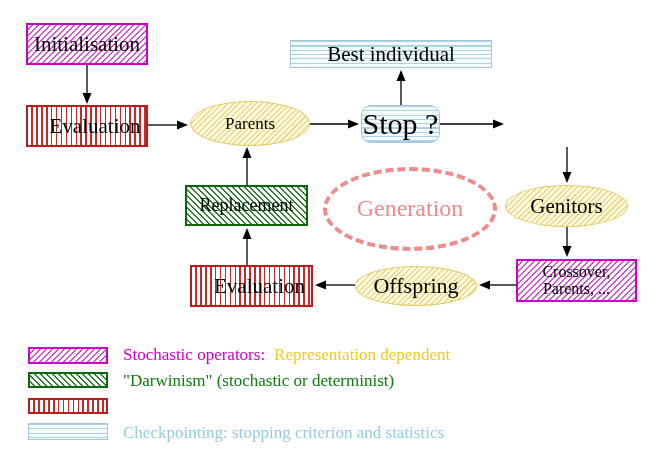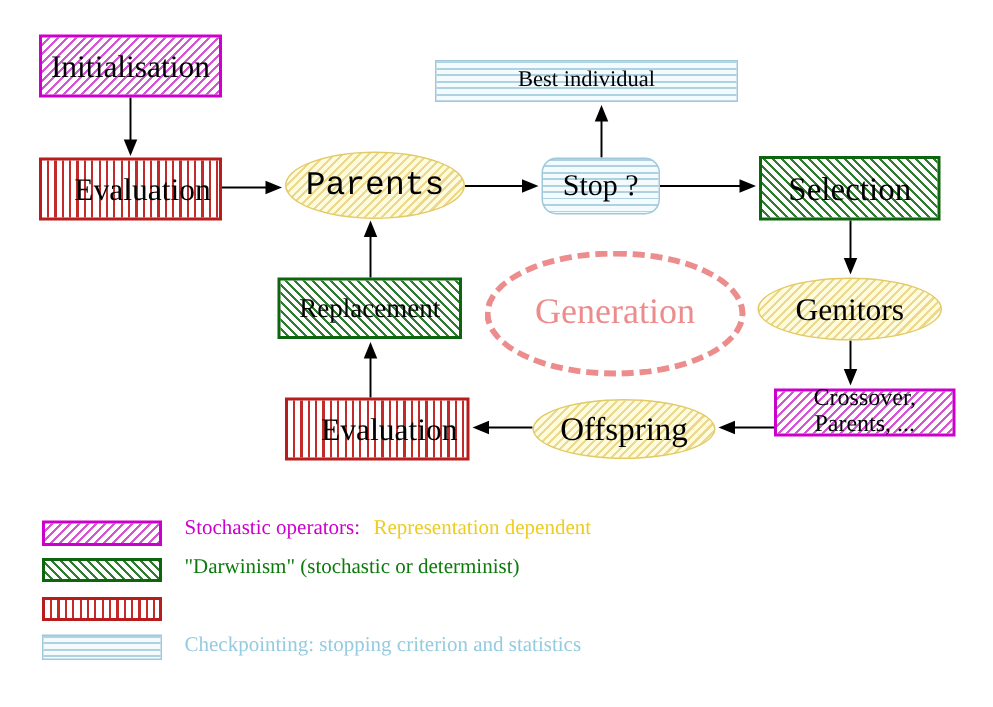--- a/index.html
+++ b/index.html
@@ -36,46 +36,46 @@
   }
   .hatch-yellow {
     border: 1.5px solid #e2ca66;
     border-radius: 50%;
     background: repeating-linear-gradient(135deg, #fffbdd 0 2.5px, #ecd88e 2.5px 4px);
   }
   .rounded { border-radius: 10px; }
 
   #node-initialisation { left: 26px; top: 23px; width: 122px; height: 42px; font-size: 21px; }
   #node-evaluation-top { left: 26px; top: 105px; width: 122px; height: 42px; font-size: 21px; }
-  #node-parents        { left: 190px; top: 101px; width: 120px; height: 45px; font-size: 22px; font-family: Liberation Mono, monospace; }
-  #node-best-individual{ left: 290px; top: 40px; width: 202px; height: 28px; font-size: 15px; }
-  #node-stop           { left: 361px; top: 105px; width: 79px; height: 38px; font-size: 20px; }
+  #node-parents        { left: 190px; top: 101px; width: 120px; height: 45px; font-size: 17px; }
+  #node-best-individual{ left: 290px; top: 40px; width: 202px; height: 28px; font-size: 21px; }
+  #node-stop           { left: 361px; top: 105px; width: 79px; height: 38px; font-size: 30px; }
   #node-selection      { left: 506px; top: 104px; width: 121px; height: 43px; font-size: 22px; }
   #node-genitors       { left: 505px; top: 185px; width: 123px; height: 42px; font-size: 21px; }
-  #node-crossover      { left: 516px; top: 259px; width: 121px; height: 32px; font-size: 16px; flex-direction: column; }
+  #node-crossover      { left: 516px; top: 259px; width: 121px; height: 43px; font-size: 16px; flex-direction: column; }
   #node-offspring      { left: 355px; top: 266px; width: 122px; height: 40px; font-size: 22px; }
   #node-evaluation-bot { left: 190px; top: 265px; width: 123px; height: 42px; font-size: 21px; }
   #node-replacement    { left: 185px; top: 185px; width: 123px; height: 41px; font-size: 18px; }
   #node-generation {
     left: 323px; top: 167px; width: 174px; height: 84px;
     border: 4px dashed #ec8c8c; border-radius: 50%;
     color: #ec8c8c; font-size: 24px;
   }
 
   #arrows { position: absolute; left: 0; top: 0; pointer-events: none; }
   #arrows line { stroke: #000; stroke-width: 1.3px; }
   #arrows polygon { fill: #000; }
 
   
   .swatch { position: absolute; width: 80px; height: 17px; }
   #swatch-1 { left: 28px; top: 347px; }
   #swatch-2 { left: 28px; top: 372px; height: 16px; }
   #swatch-3 { left: 28px; top: 398px; height: 16px; }
   #swatch-4 { left: 28px; top: 423px; }
-  .legend-text { position: absolute; left: 123px; font-size: 14px; white-space: nowrap; }
+  .legend-text { position: absolute; left: 123px; font-size: 17px; white-space: nowrap; }
   #legend-row-1 { top: 345px; color: #cc00cc; }
   #legend-row-1 .suffix { color: #eecc22; margin-left: 9px; }
   #legend-row-2 { top: 371px; color: #0d7a0d; }
   #legend-row-3 { top: 397px; color: #c32020; }
   #legend-row-4 { top: 423px; color: #95cbe0; }
 </style>
 </head>
 <body>
 
 <div id="canvas">
@@ -140,23 +140,20 @@
   </div>
 
   <div class="node hlines-cyan" id="node-best-individual">
     <span>Best individual</span>
   </div>
 
   <div class="node hlines-cyan rounded" id="node-stop">
     <span>Stop ?</span>
   </div>
 
-  <div class="node hatch-green" id="node-selection">
-    <span>Selection</span>
-  </div>
 
   <div class="node hatch-yellow" id="node-genitors">
     <span>Genitors</span>
   </div>
 
   <div class="node hatch-magenta" id="node-crossover">
     <span>Crossover,</span>
     <span>Parents, ...</span>
   </div>
 

